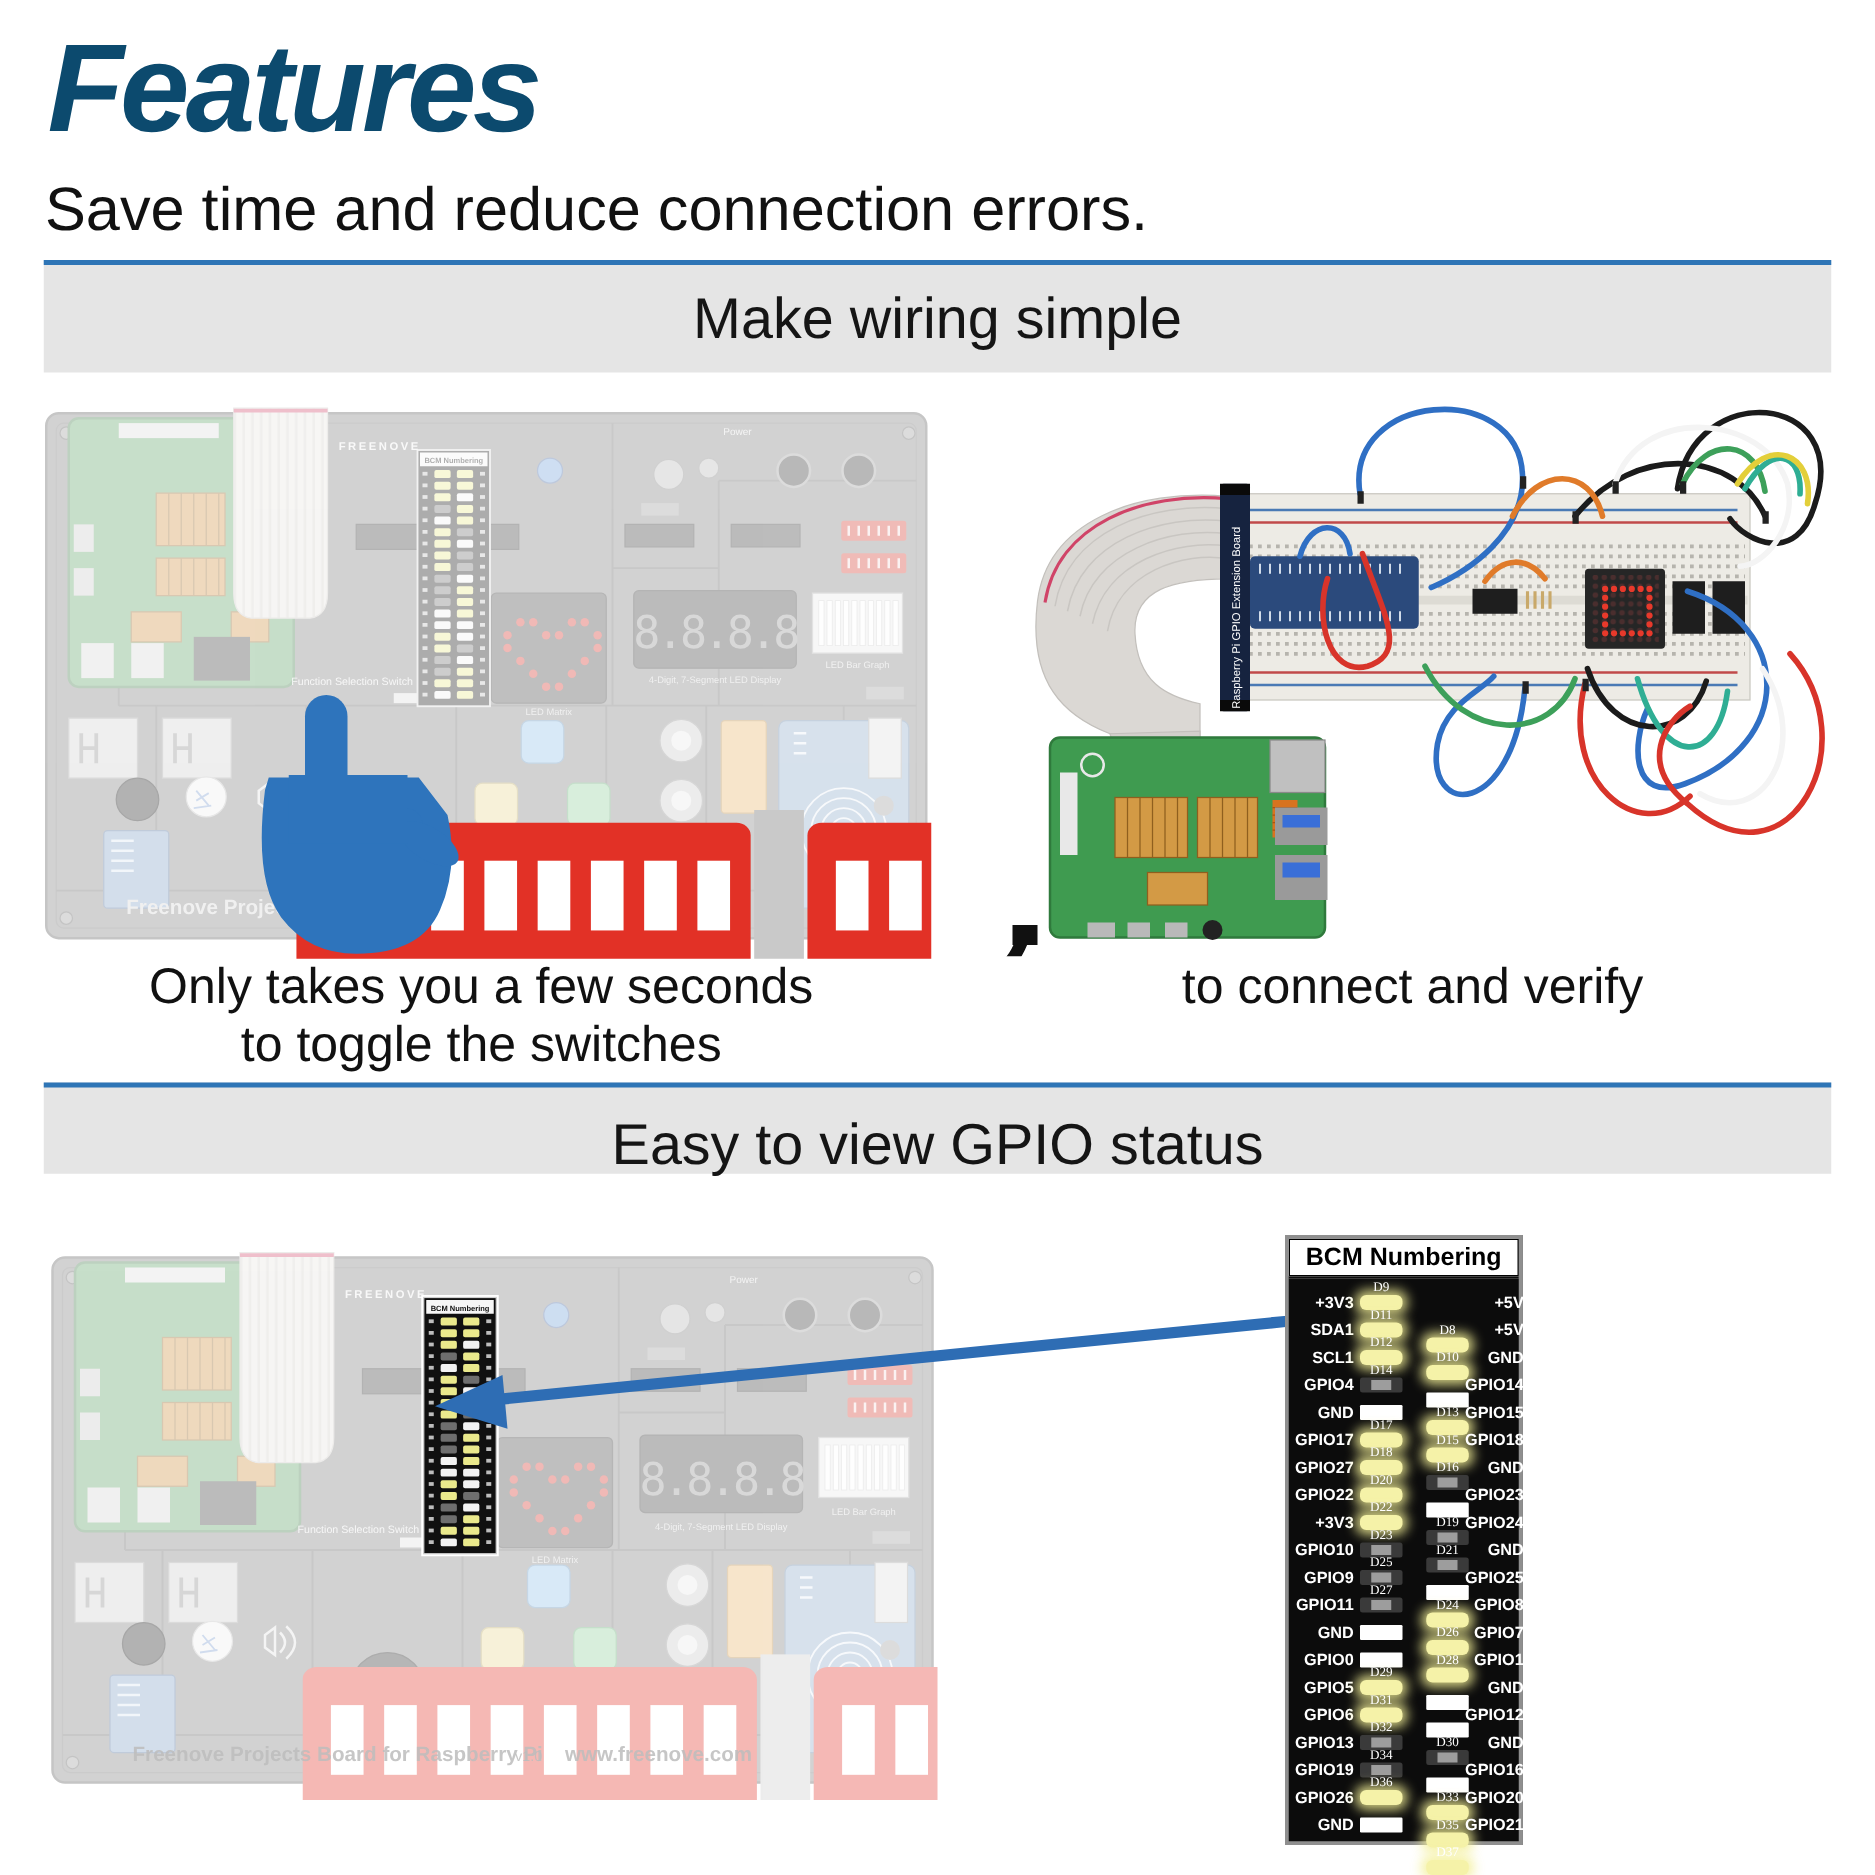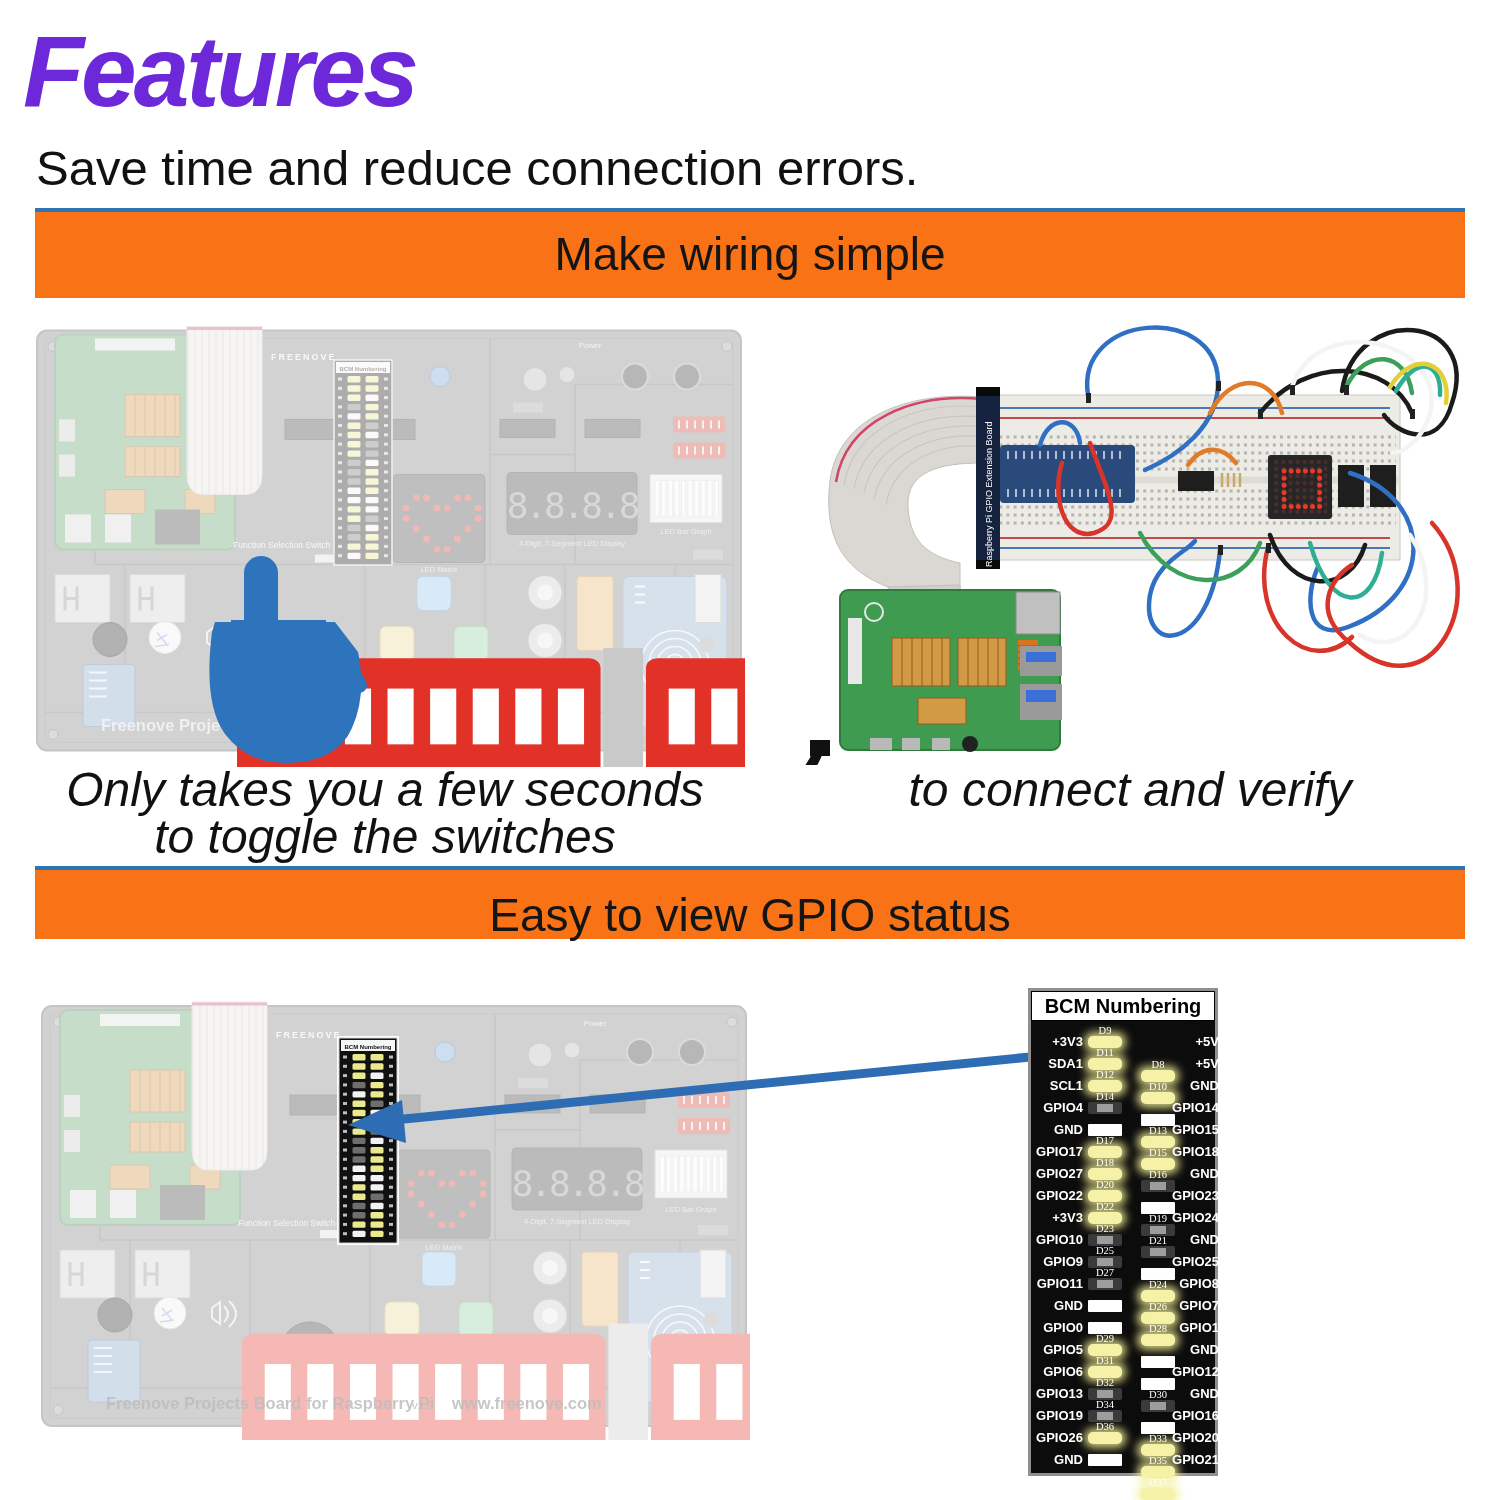--- a/index.html
+++ b/index.html
@@ -1,25 +1,25 @@
 <!DOCTYPE html>
 <html><head>
 <meta charset="utf-8">
 <style>
   html,body{margin:0;padding:0;background:#fff;}
   .canvas{position:relative;width:1500px;height:1500px;background:#ffffff;overflow:hidden;
           font-family:"Liberation Sans",sans-serif;color:#141414;}
-  .title{position:absolute;left:23px;top:14px;font-size:100px;font-weight:bold;font-style:italic;
-         color:#6d28d9;letter-spacing:-3px;text-align:right;}
+  .title{position:absolute;left:38px;top:14px;font-size:100px;font-weight:bold;font-style:italic;
+         color:#0c4a6e;letter-spacing:-3px;text-align:right;}
   .subtitle{position:absolute;left:36px;top:140px;font-size:49px;color:#111;}
-  .banner{position:absolute;left:35px;width:1430px;background:#f97316;border-top:4px solid #2e75b6;
+  .banner{position:absolute;left:35px;width:1430px;background:#e5e5e5;border-top:4px solid #2e75b6;
           text-align:center;font-size:46px;color:#151515;box-sizing:border-box;}
   .banner1{top:208px;height:90px;line-height:84px;}
   .banner2{top:866px;height:73px;line-height:90px;}
-  .caption{position:absolute;text-align:center;font-size:48px;color:#111;line-height:47px;font-style:italic;}
+  .caption{position:absolute;text-align:center;font-size:40px;color:#111;line-height:47px;}
   .cap-left{left:35px;top:766px;width:700px;}
   .cap-right{left:790px;top:766px;width:680px;}
   .abs{position:absolute;}
   
   .bcm-panel{position:absolute;left:1028px;top:988px;width:190px;background:#0c0c0c;
              border:3px solid #8f8f8f;box-sizing:border-box;}
   .bcm-head{background:#fff;color:#000;font-weight:bold;font-size:20px;text-align:center;
             height:30px;line-height:30px;border-bottom:2px solid #0c0c0c;box-shadow:inset 0 0 0 1px #000;}
   .bcm-body{position:relative;padding:6px 0 4px 0;}
   .bcm-row{position:relative;height:22px;}

